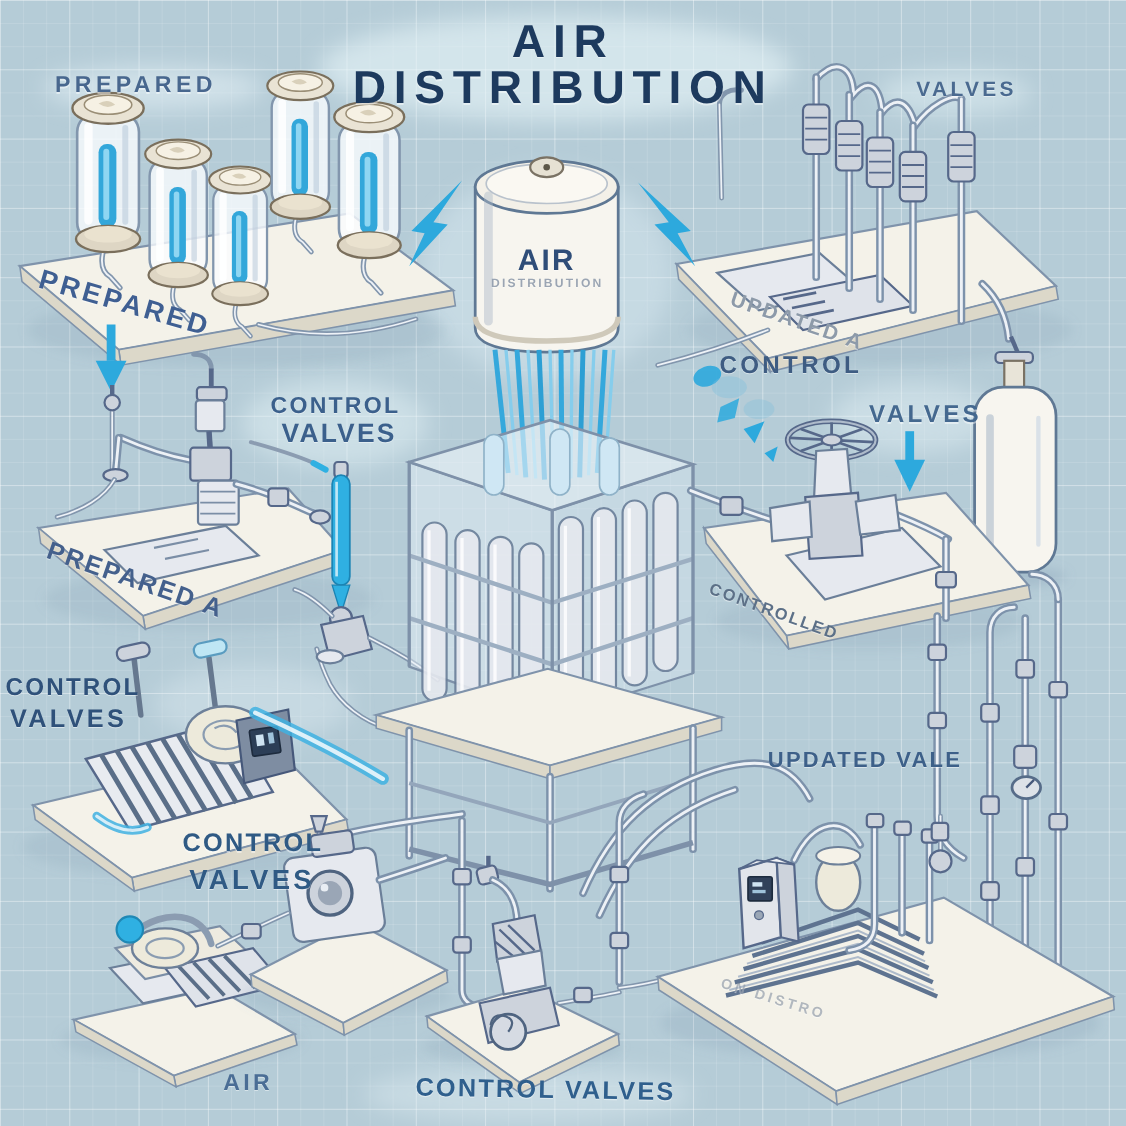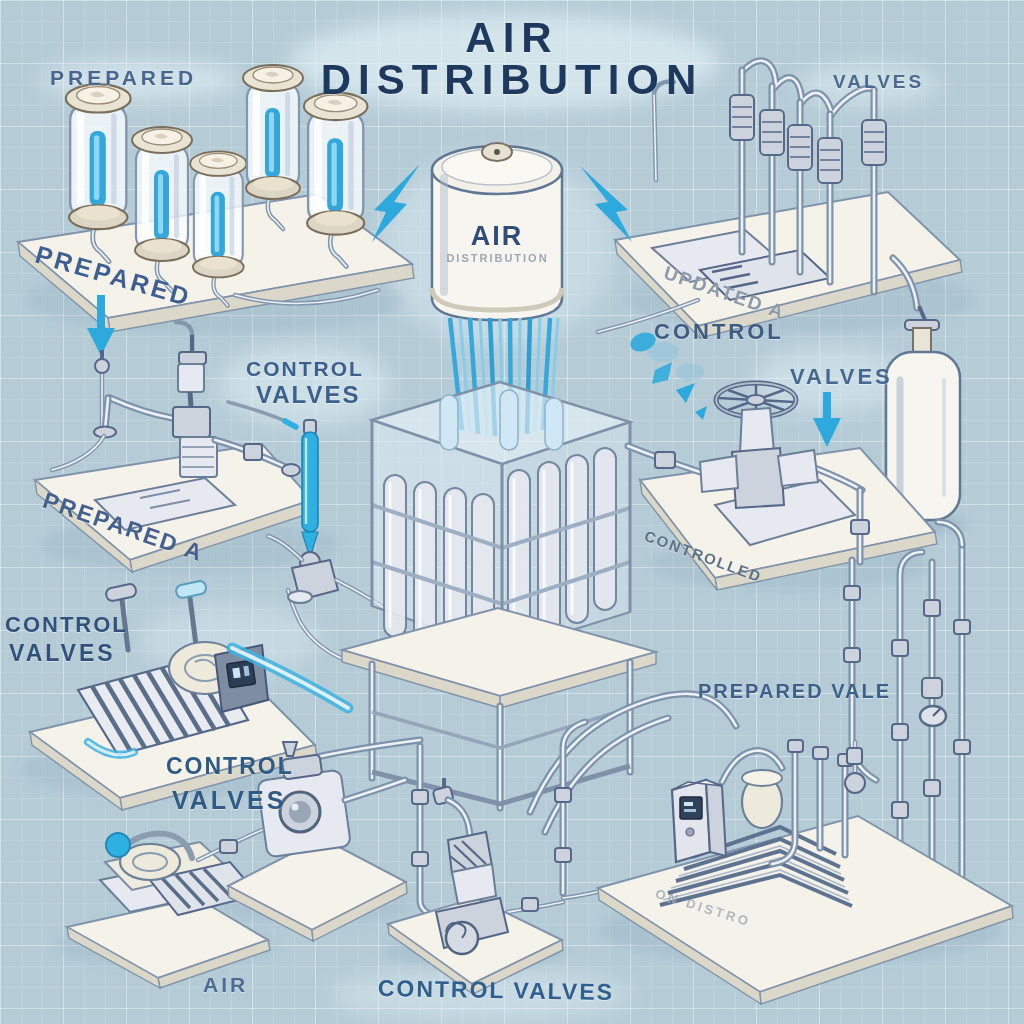--- a/index.html
+++ b/index.html
@@ -484,21 +484,21 @@
 <div class="lbl ltanksub">DISTRIBUTION</div>
 
 <div class="lbl lcml1" style="color:#3b608c">CONTROL</div>
 <div class="lbl lcml2" style="color:#3b608c">VALVES</div>
 <div class="lbl lprepa" style="color:#44608c">PREPARED A</div>
 
 <div class="lbl lcmr" style="color:#3e5c82">CONTROL</div>
 <div class="lbl lvmr" style="color:#44688f">VALVES</div>
 <div class="lbl lctrld">CONTROLLED</div>
 
-<div class="lbl lcvale" style="color:#3d6089">PREPARED VALE</div>
+<div class="lbl lcvale" style="color:#3d6089">UPDATED VALE</div>
 
 <div class="lbl lcl1">CONTROL</div>
 <div class="lbl lcl2">VALVES</div>
 
 <div class="lbl lcll1">CONTROL</div>
 <div class="lbl lcll2">VALVES</div>
 
 <div class="lbl lairb">AIR</div>
 <div class="lbl lcvb">CONTROL VALVES</div>
 <div class="lbl lfaint">ON DISTRO</div>

